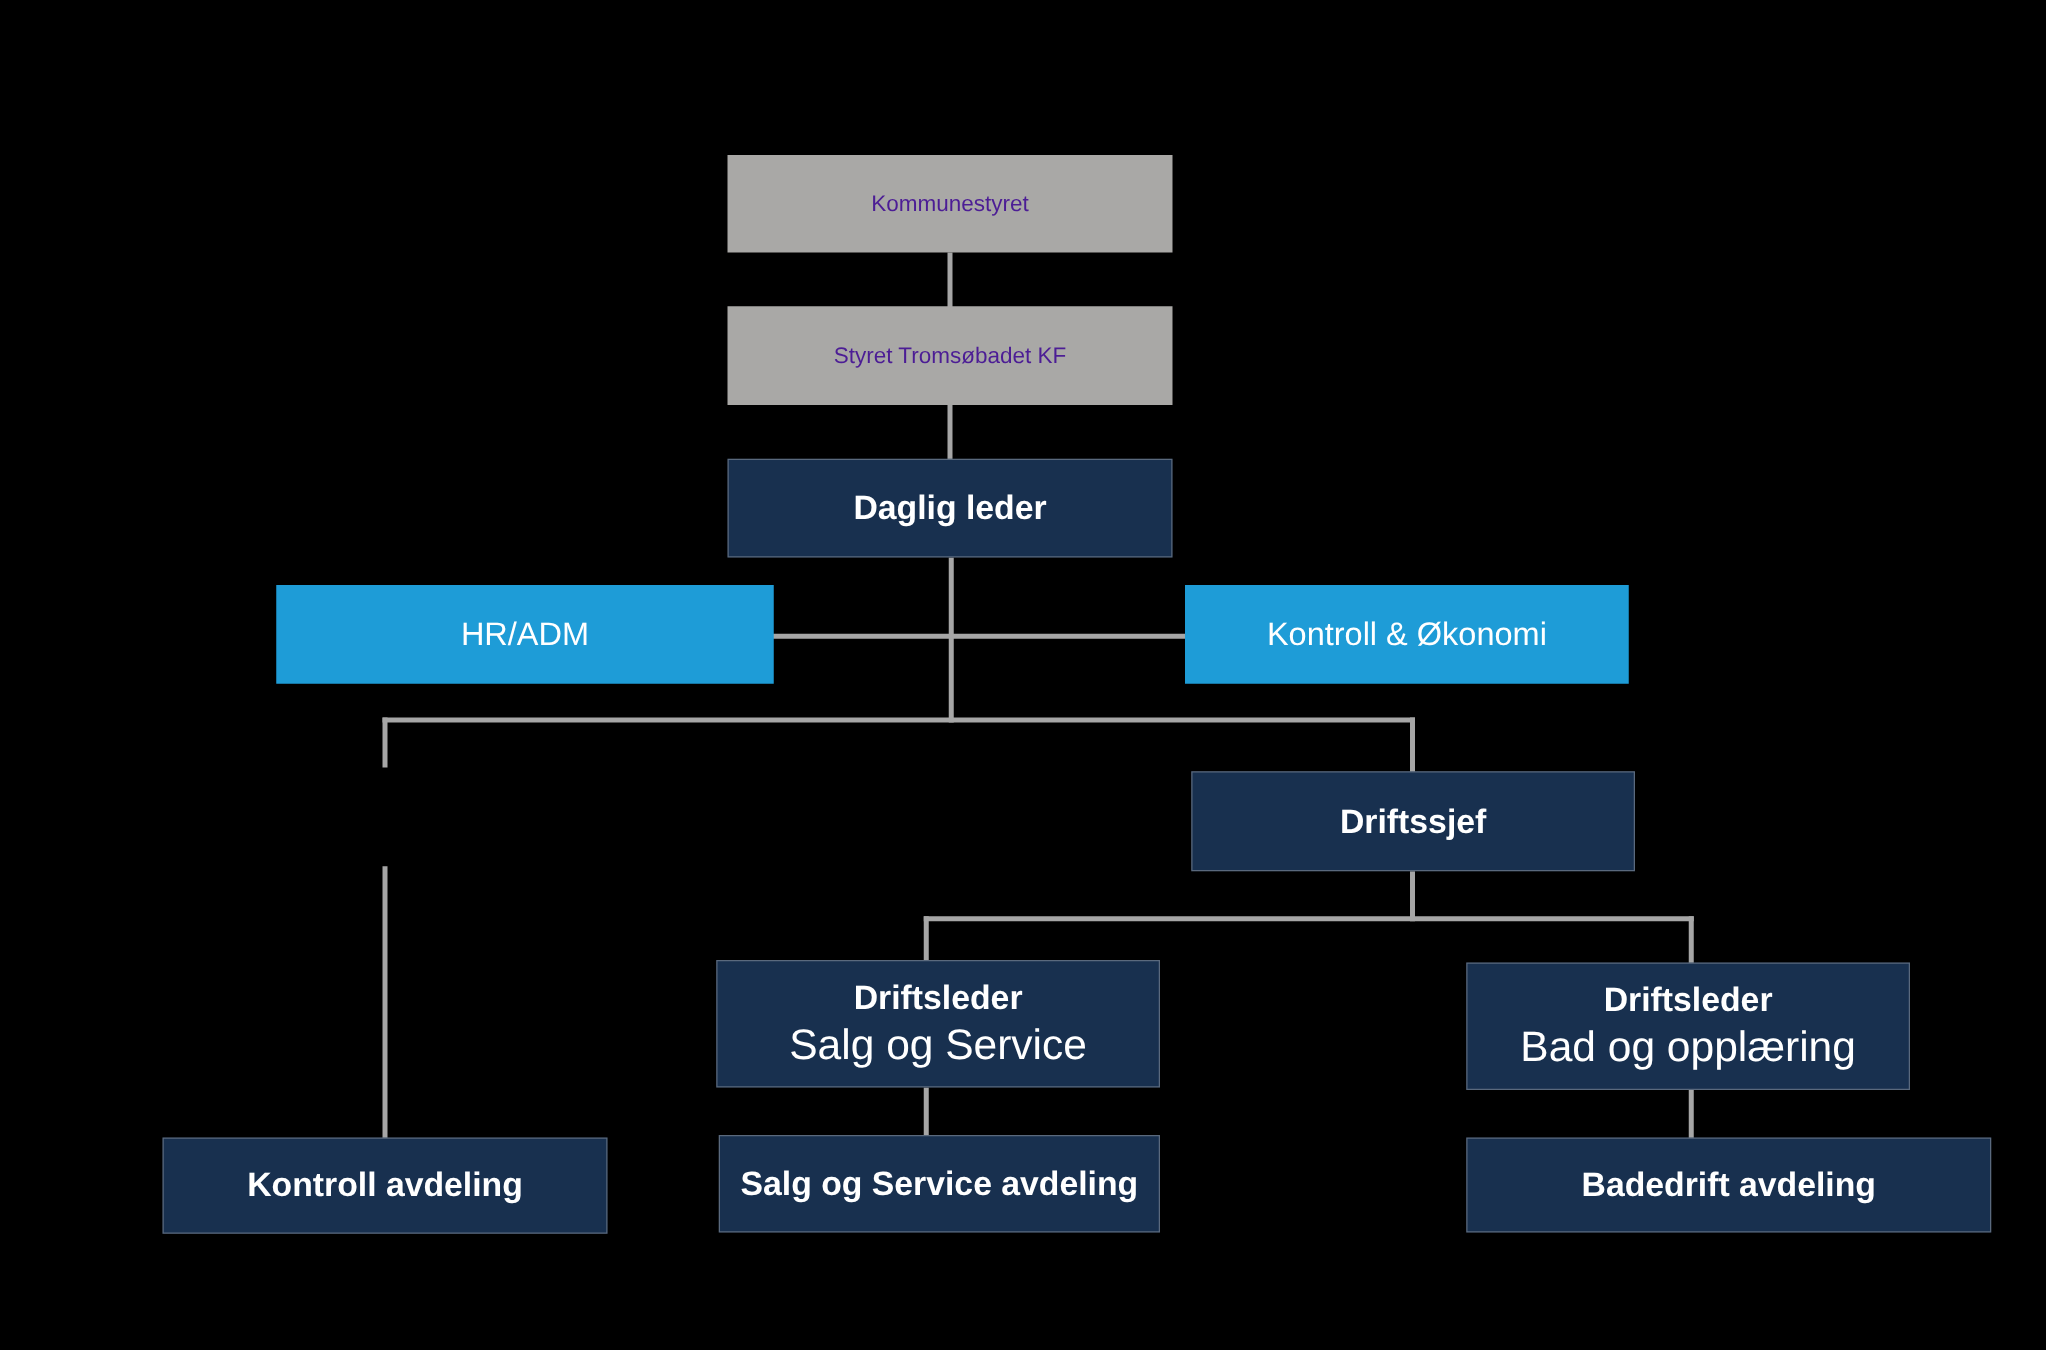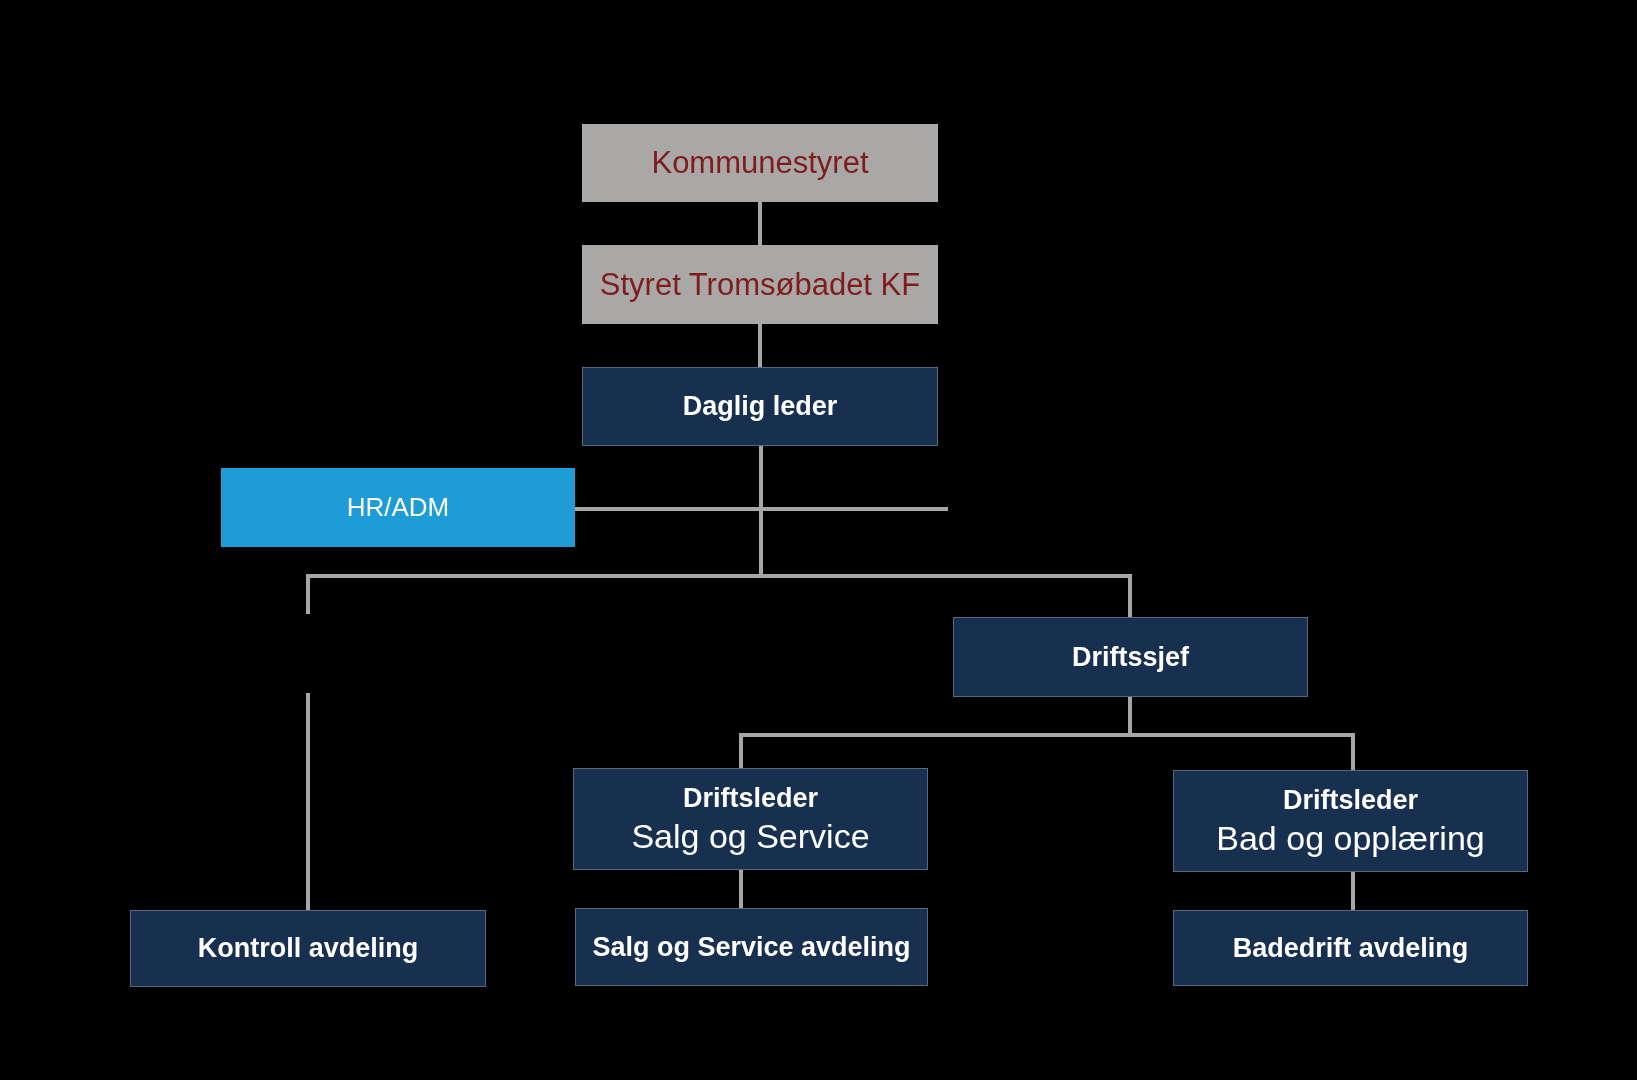--- a/index.html
+++ b/index.html
@@ -15,22 +15,22 @@
   .line.h{height:4px;}
   .node{
     position:absolute;
     display:flex;flex-direction:column;
     align-items:center;justify-content:center;
     text-align:center;
     box-sizing:border-box;
   }
   .node.gray{
     background:#a9a8a6;
-    color:#7f1d1d;
-    font-size:31px;
+    color:#4c1d95;
+    font-size:18px;
     font-weight:400;
   }
   .node.blue{
     background:#1e9cd7;
     color:#ffffff;
     font-size:26px;
     font-weight:400;
   }
   .node.navy{
     background:#18304f;
@@ -70,24 +70,27 @@
   </div>
 
   <div class="node navy" style="left:582px;top:367px;width:356px;height:79px">
     <span class="label">Daglig leder</span>
   </div>
 
   <div class="node gray" style="left:582px;top:245px;width:356px;height:79px">
     <span class="label">Styret Tromsøbadet KF</span>
   </div>
 
-  <div class="node blue" style="left:221px;top:468px;width:354px;height:79px">
+  <div class="node blue" style="left:221px;top:468px;width:398px;height:79px">
     <span class="label">HR/ADM</span>
   </div>
 
+  <div class="node blue" style="left:948px;top:468px;width:355px;height:79px">
+    <span class="label">Kontroll &amp; Økonomi</span>
+  </div>
 
 
   <div class="node navy" style="left:953px;top:617px;width:355px;height:80px">
     <span class="label">Driftssjef</span>
   </div>
 
   <div class="node navy" style="left:573px;top:768px;width:355px;height:102px">
     <span class="label">Driftsleder</span>
     <span class="sublabel">Salg og Service</span>
   </div>
@@ -98,17 +101,17 @@
   </div>
 
   <div class="node navy" style="left:130px;top:910px;width:356px;height:77px">
     <span class="label">Kontroll avdeling</span>
   </div>
 
   <div class="node navy" style="left:575px;top:908px;width:353px;height:78px">
     <span class="label">Salg og Service avdeling</span>
   </div>
 
-  <div class="node navy" style="left:1173px;top:910px;width:355px;height:76px">
+  <div class="node navy" style="left:1173px;top:910px;width:420px;height:76px">
     <span class="label">Badedrift avdeling</span>
   </div>
 
 </div>
 
 </body></html>

